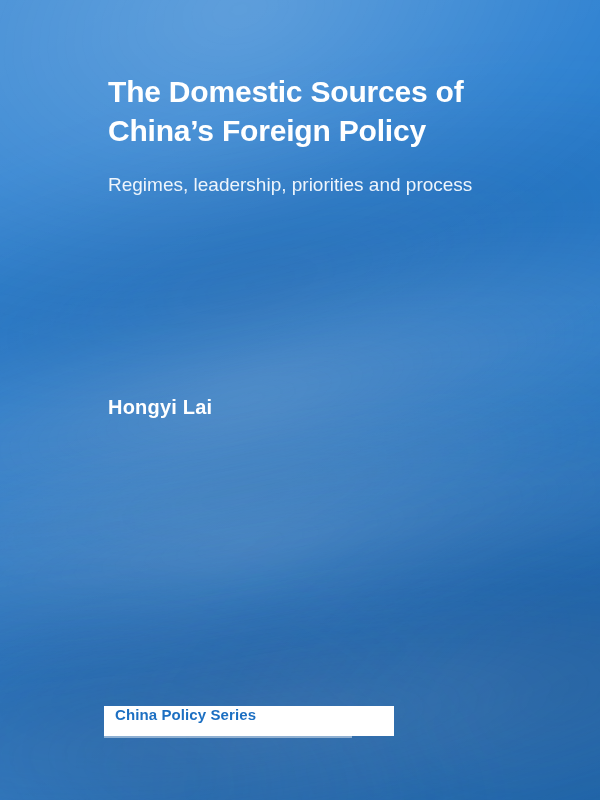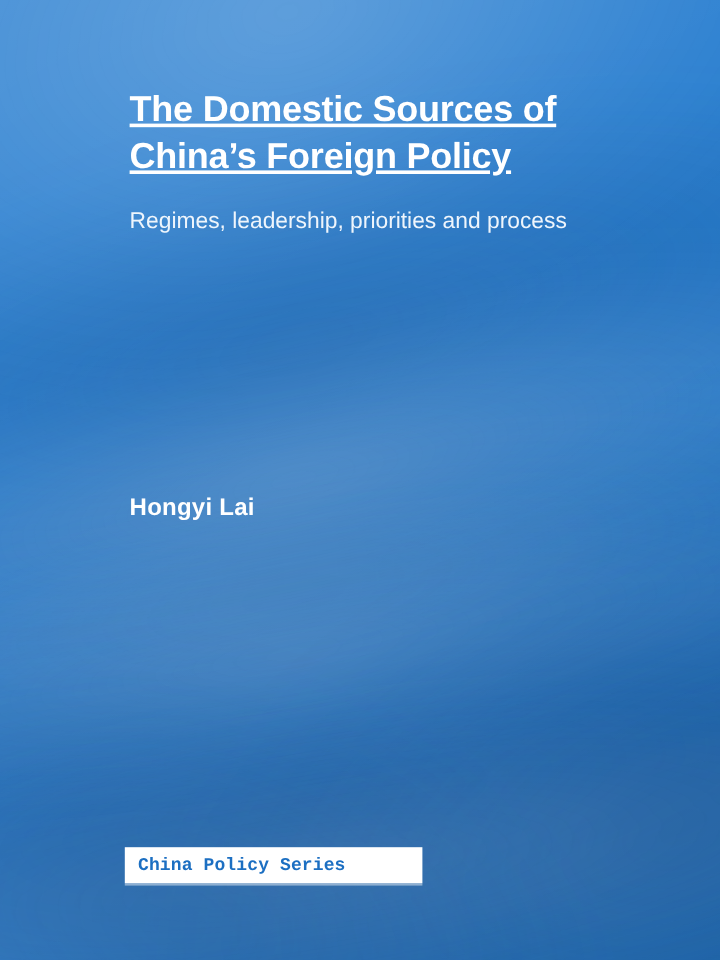--- a/index.html
+++ b/index.html
@@ -101,58 +101,56 @@
     top: 72px;
     width: 420px;
   }
   .title {
     color: #ffffff;
     font-size: 30px;
     line-height: 1.30;
     font-weight: bold;
     margin: 0;
     letter-spacing: -0.2px;
-    text-decoration: underline;
   }
   .subtitle {
     color: #eef5fc;
     font-size: 19px;
     line-height: 1.38;
     font-weight: normal;
     margin: 22px 0 6px 0;
   }
   .author {
     position: absolute;
     left: 108px;
-    top: 412px;
+    top: 396px;
     color: #ffffff;
     font-size: 20px;
     font-weight: bold;
     letter-spacing: 0.2px;
   }
   
   .publisher-logo {
     position: absolute;
     left: 104px;
     top: 614px;
     width: 120px;
     height: 78px;
   }
   .publisher-logo svg { display: block; }
   
   .series-band {
     position: absolute;
     left: 104px;
     top: 706px;
-    width: 248px;
+    width: 290px;
     height: 30px;
     background: #ffffff;
     display: flex;
-    align-items: center;
-    font-family: Liberation Mono, monospace;
+    align-items: flex-start;
   }
   .series-band .label {
     color: #1c6fc2;
     font-size: 15px;
     font-weight: bold;
     padding-left: 11px;
     letter-spacing: 0.1px;
   }
   .band-edge {
     position: absolute;

